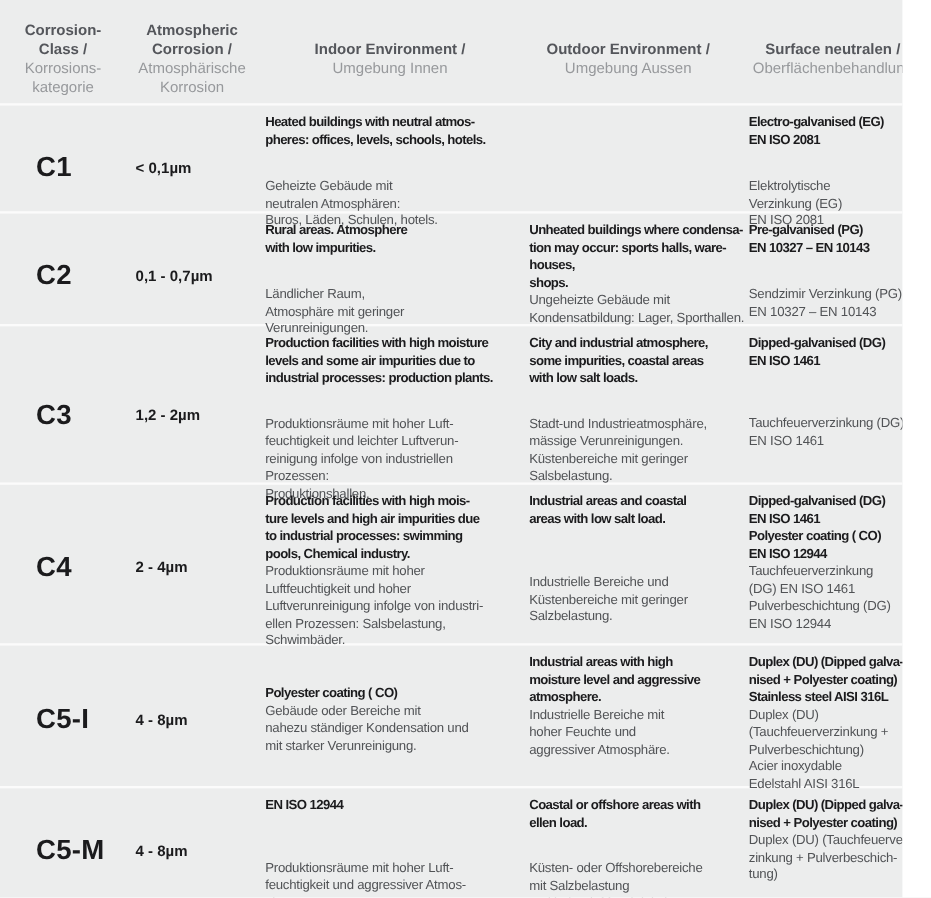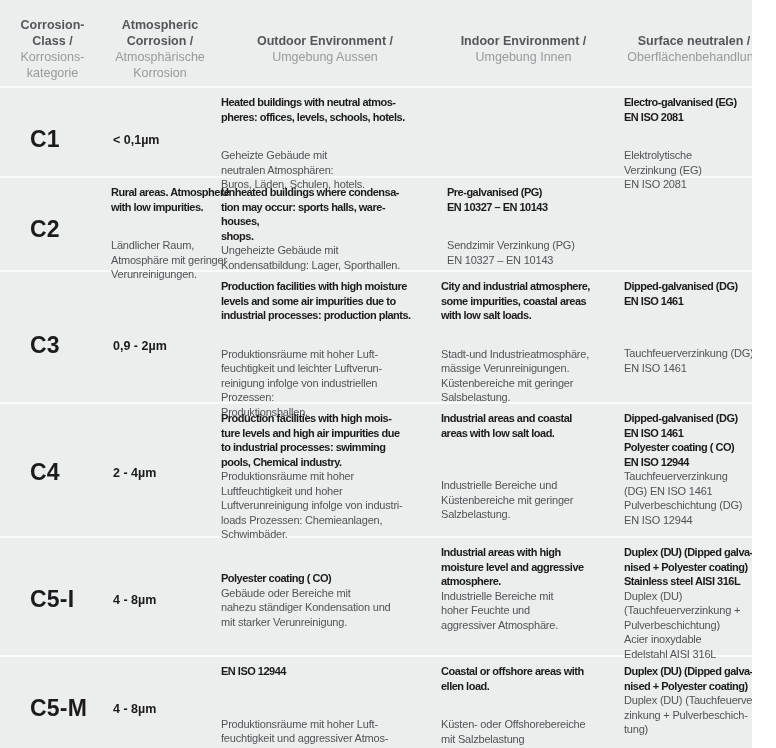--- a/index.html
+++ b/index.html
@@ -46,26 +46,26 @@
       <div class="hde">Korrosions-
 kategorie</div>
     </div>
     <div class="hcell">
       <div class="hen">Atmospheric
 Corrosion /</div>
       <div class="hde">Atmosphärische
 Korrosion</div>
     </div>
     <div class="hcell two">
+      <div class="hen">Indoor Environment /</div>
+      <div class="hde">Umgebung Innen</div>
+    </div>
+    <div class="hcell two">
       <div class="hen">Outdoor Environment /</div>
       <div class="hde">Umgebung Aussen</div>
-    </div>
-    <div class="hcell two">
-      <div class="hen">Indoor Environment /</div>
-      <div class="hde">Umgebung Innen</div>
     </div>
     <div class="hcell two">
       <div class="hen">Surface neutralen /</div>
       <div class="hde">Oberflächenbehandlung</div>
     </div>
   </div>
 
   <div class="row r1">
     <div class="cell meta">
         <span class="klass">C1</span>
@@ -89,20 +89,23 @@
 EN ISO 2081</div>
       <div class="r g1">Elektrolytische
 Verzinkung (EG)
 EN ISO 2081</div>
     </div>
   </div>
 
   <div class="row r2">
     <div class="cell meta">
         <span class="klass">C2</span>
+      </div>
+    <div class="cell meta">
+        <span class="corr">0,1 - 0,7µm</span>
       </div>
     <div class="cell text">
       <div class="b">Rural areas. Atmosphere
 with low impurities.</div>
       <div class="r g1">Ländlicher Raum,
 Atmosphäre mit geringer
 Verunreinigungen.</div>
     </div>
     <div class="cell text">
       <div class="b">Unheated buildings where condensa-
@@ -118,21 +121,21 @@
       <div class="r g1">Sendzimir Verzinkung (PG)
 EN 10327 – EN 10143</div>
     </div>
   </div>
 
   <div class="row r3">
     <div class="cell meta">
         <span class="klass">C3</span>
       </div>
     <div class="cell meta">
-        <span class="corr">0,9 - 2µm</span>
+        <span class="corr">1,2 - 2µm</span>
       </div>
     <div class="cell text">
       <div class="b">Production facilities with high moisture
 levels and some air impurities due to
 industrial processes: production plants.</div>
       <div class="r g1">Produktionsräume mit hoher Luft-
 feuchtigkeit und leichter Luftverun-
 reinigung infolge von industriellen
 Prozessen:
 Produktionshallen.</div>
@@ -162,21 +165,21 @@
         <span class="corr">2 - 4µm</span>
       </div>
     <div class="cell text">
       <div class="b">Production facilities with high mois-
 ture levels and high air impurities due
 to industrial processes: swimming
 pools, Chemical industry.</div>
       <div class="r">Produktionsräume mit hoher
 Luftfeuchtigkeit und hoher
 Luftverunreinigung infolge von industri-
-loads Prozessen: Chemieanlagen,
+ellen Prozessen: Salsbelastung,
 Schwimbäder.</div>
     </div>
     <div class="cell text">
       <div class="b">Industrial areas and coastal
 areas with low salt load.</div>
       <div class="r g2">Industrielle Bereiche und
 Küstenbereiche mit geringer
 Salzbelastung.</div>
     </div>
     <div class="cell text surface">

